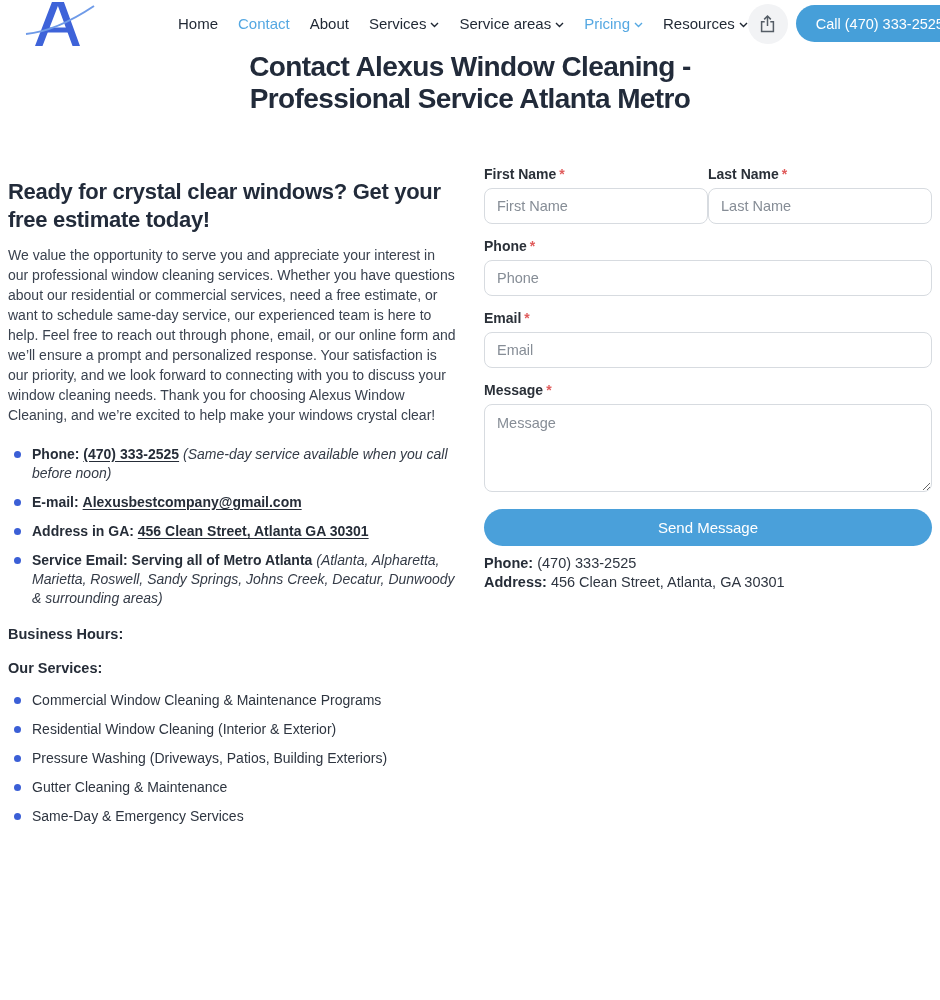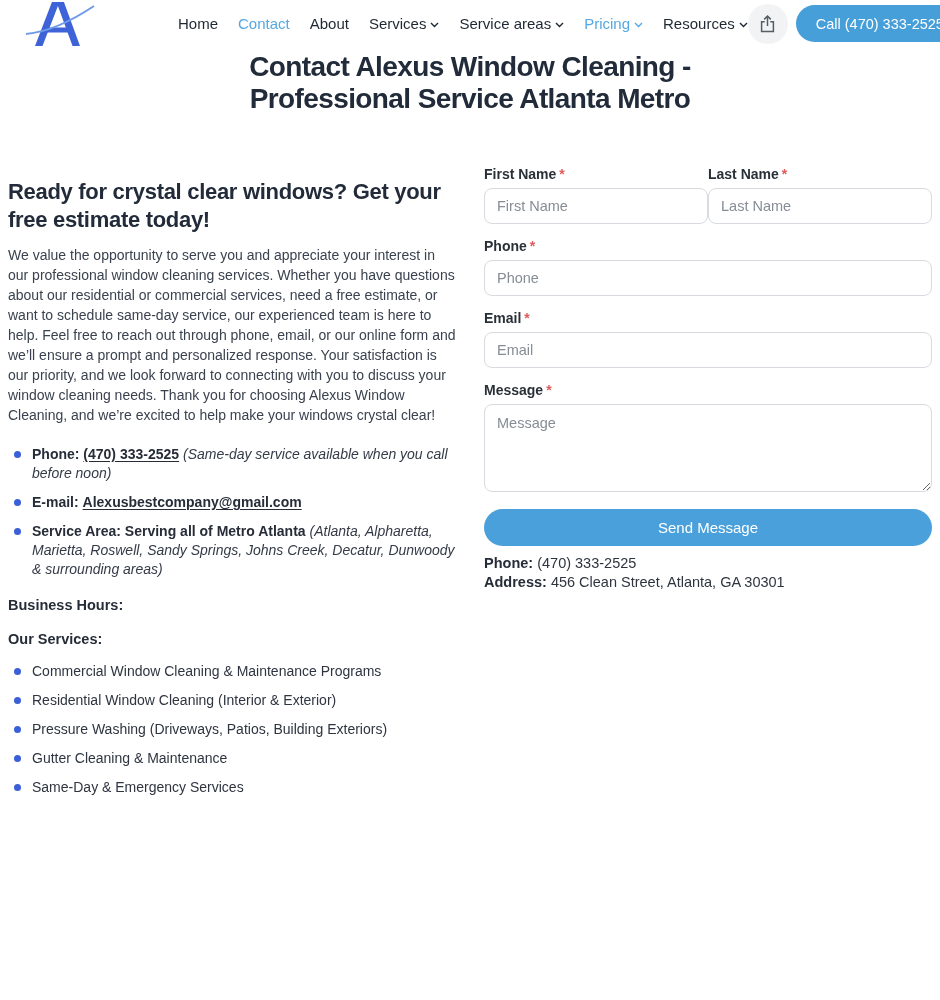--- a/index.html
+++ b/index.html
@@ -168,21 +168,26 @@
         <span class="lnk">(470) 333-2525</span>
         <span class="note">(Same-day service available when you call before noon)</span>
       </li>
       <li>
         <span class="dot"></span>
         <span class="lbl">E-mail:</span>
         <span class="lnk">Alexusbestcompany@gmail.com</span>
       </li>
       <li>
         <span class="dot"></span>
-        <span class="lbl">Service Area: Serving all of Metro Atlanta</span>
+        <span class="lbl">Address in GA:</span>
+        <span class="lnk">456 Clean Street, Atlanta GA 30301</span>
+      </li>
+      <li>
+        <span class="dot"></span>
+        <span class="lbl">Service Email: Serving all of Metro Atlanta</span>
         <span class="note">(Atlanta, Alpharetta, Marietta, Roswell, Sandy Springs, Johns Creek, Decatur, Dunwoody &amp; surrounding areas)</span>
       </li>
     </ul>
 
     <p class="section-label">Business Hours:</p>
 
     <p class="section-label">Our Services:</p>
     <ul class="dot-list" style="margin-top:0">
       <li>
         <span class="dot"></span>

